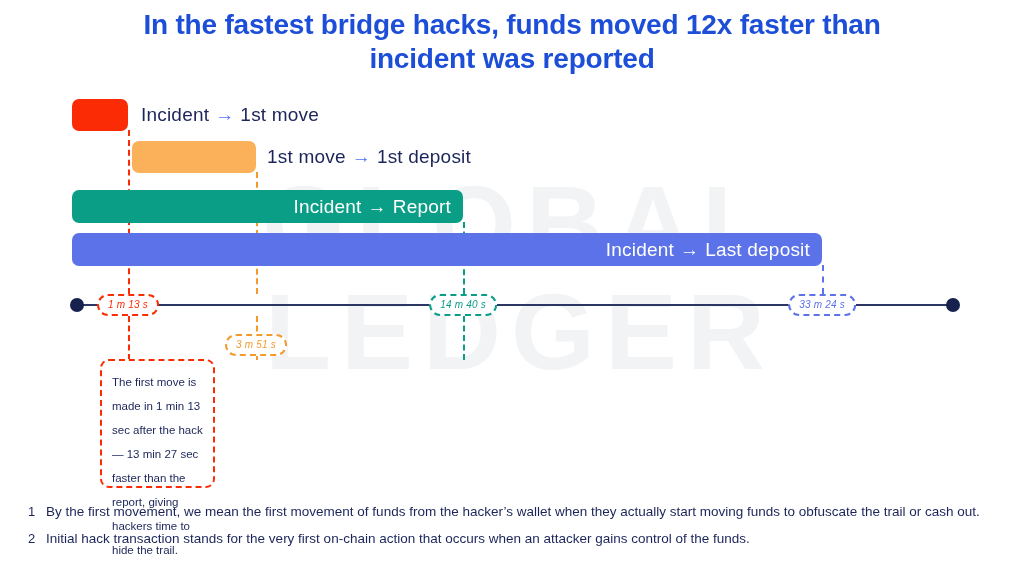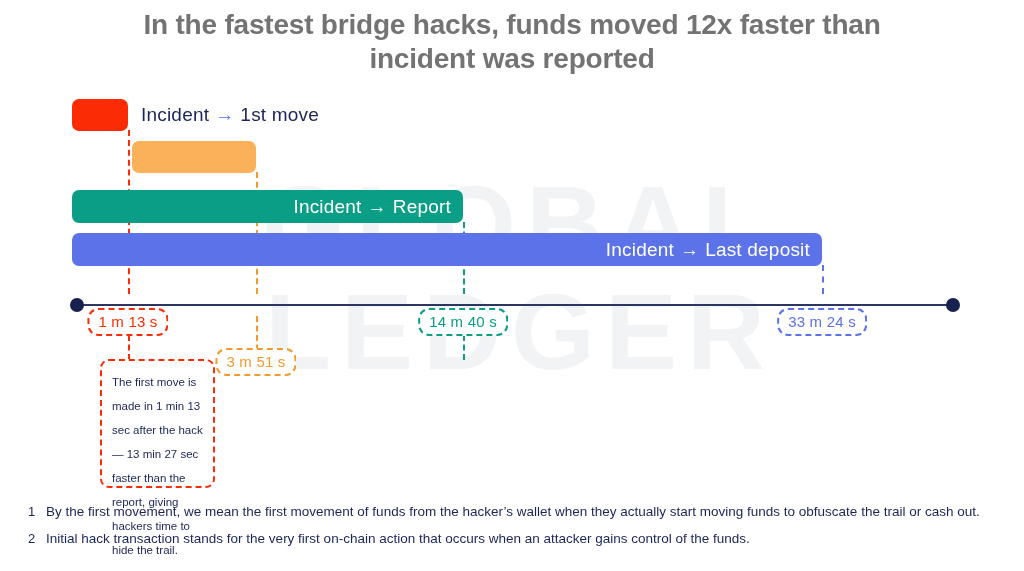--- a/index.html
+++ b/index.html
@@ -36,21 +36,21 @@
   
   #title {
     position: absolute;
     left: 112px;
     top: 8px;
     width: 800px;
     text-align: center;
     font-size: 28px;
     line-height: 34px;
     font-weight: 700;
-    color: #737373;
+    color: #1d4ed8;
     letter-spacing: -0.2px;
     z-index: 3;
   }
 
   
   #plot {
     position: absolute;
     left: 0; top: 0;
     width: 1024px;
     height: 500px;
@@ -104,30 +104,31 @@
     position: absolute;
     top: 298px;
     width: 14px;
     height: 14px;
     border-radius: 50%;
     background: #16214d;
   }
   .tick-pill {
     position: absolute;
     transform: translateX(-50%);
-    top: 308px;
+    top: 294px;
     padding: 3px 9px 4px 9px;
     border-radius: 11px;
     border-width: 2px;
     border-style: dashed;
     background: #ffffff;
-    font-size: 15px;
+    font-size: 10px;
     font-weight: 400;
     white-space: nowrap;
     letter-spacing: 0.2px;
+    font-style: italic;
   }
 
   
   .note {
     position: absolute;
     box-sizing: border-box;
     border-width: 2px;
     border-style: dashed;
     border-radius: 9px;
     background: #ffffff;
@@ -183,20 +184,23 @@
   <div class="vline" style="left:463px; top:316px; height:44px; border-left-color:#0B9E86;"></div>
 
   <div class="vline" style="left:822px; top:265px; height:29px; border-left-color:#5B72E8;"></div>
 
   <div class="bar" style="left:72px; top:99px; width:56px; height:32px; background:#FB2C05;"></div>
   <div class="bar-outlabel" style="left:141px; top:104px;">
     <span>Incident</span><span class="arw">→</span><span>1st move</span>
   </div>
 
   <div class="bar" style="left:132px; top:141px; width:124px; height:32px; background:#FBB05A;"></div>
+  <div class="bar-outlabel" style="left:267px; top:146px;">
+    <span>1st move</span><span class="arw">→</span><span>1st deposit</span>
+  </div>
 
   <div class="bar" style="left:72px; top:190px; width:391px; height:33px; background:#0B9E86;">
     <span class="bar-inlabel">
       <span>Incident</span><span class="arw" style="color:#ffffff;">→</span><span>Report</span>
     </span>
   </div>
 
   <div class="bar" style="left:72px; top:233px; width:750px; height:33px; background:#5B72E8;">
     <span class="bar-inlabel">
       <span>Incident</span><span class="arw" style="color:#ffffff;">→</span><span>Last deposit</span>

